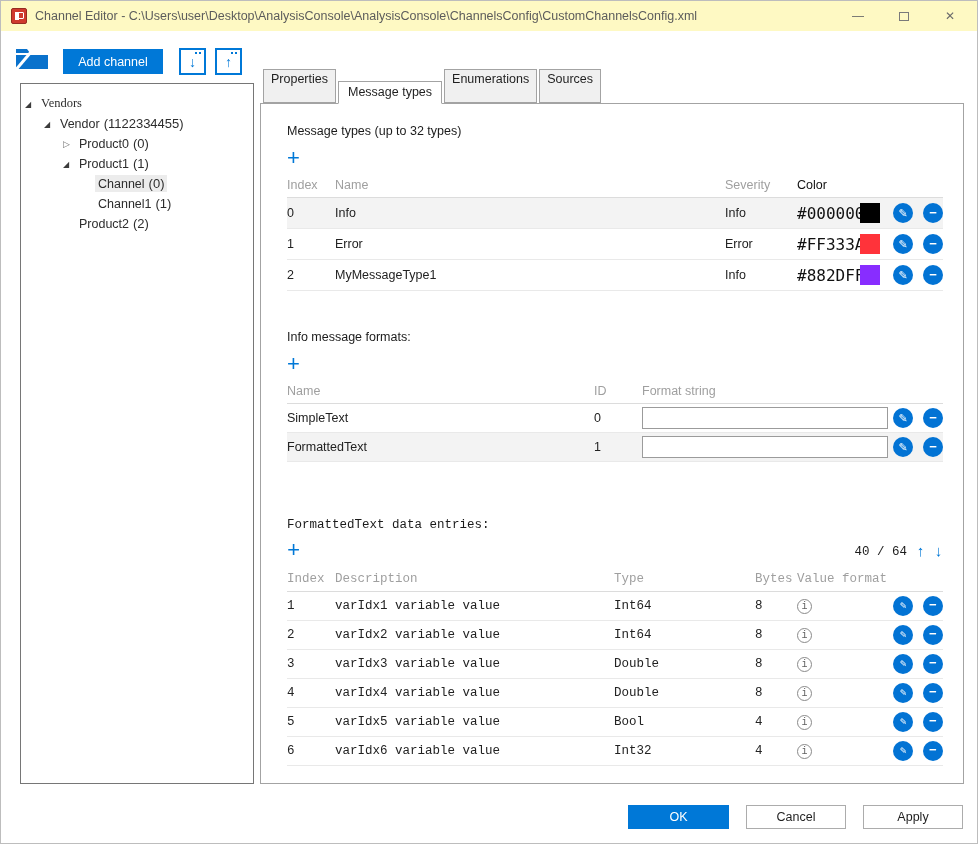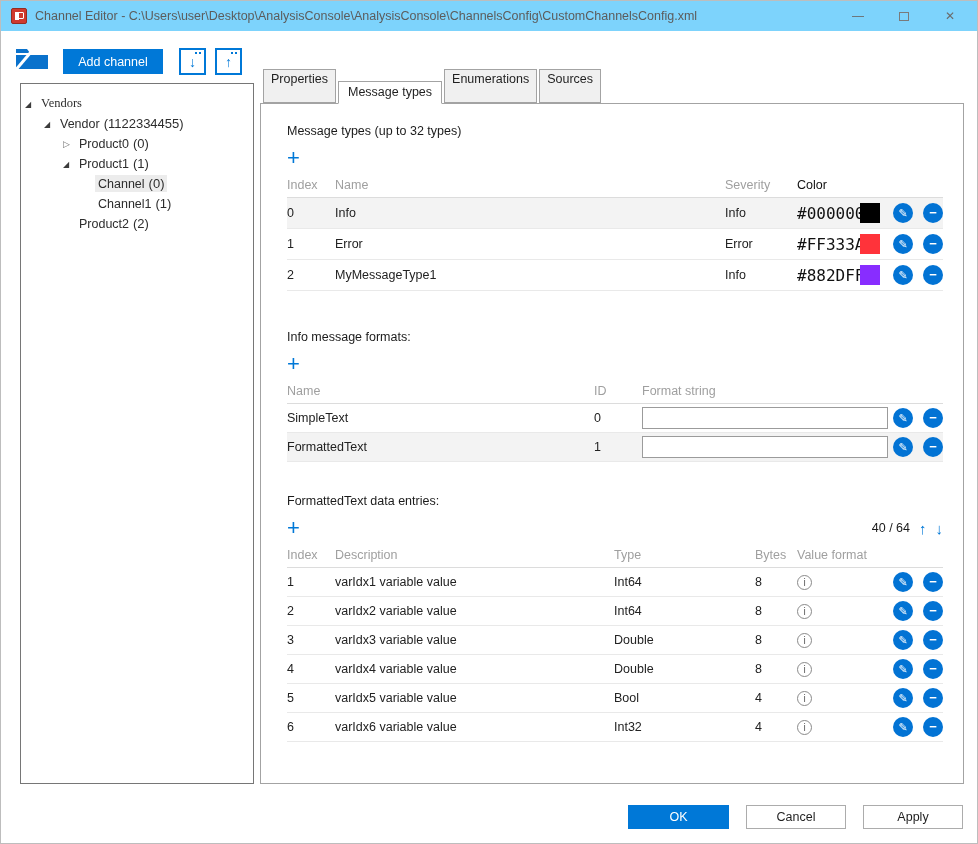--- a/index.html
+++ b/index.html
@@ -1,20 +1,20 @@
 <!DOCTYPE html>
 <html><head>
 <meta charset="utf-8">
 <style>
   * { box-sizing: border-box; }
   body { margin:0; background:#e8e8e8; font-family:"Liberation Sans", sans-serif; }
   #window { position:relative; width:978px; height:844px; background:#fff; border:1px solid #bdbdbd; overflow:hidden; }
 
   
-  .titlebar { position:absolute; top:0; left:0; right:0; height:30px; background:#7dd3fc; }
+  .titlebar { position:absolute; top:0; left:0; right:0; height:30px; background:#fef9c3; }
   .app-icon { position:absolute; left:10px; top:7px; width:16px; height:16px; background:#cf3a2e; border:1px solid #952c22; border-radius:2px; }
   .app-icon::before { content:""; position:absolute; left:3px; top:3px; width:4px; height:8px; background:#fff; }
   .app-icon::after { content:""; position:absolute; right:2px; top:3px; width:5px; height:5px; border:1px solid #fff; border-radius:1px; }
   .title-text { position:absolute; left:34px; top:8px; font-size:12.5px; color:#5c5c5c; white-space:nowrap; }
   .win-controls { position:absolute; right:4px; top:0; height:30px; display:flex; }
   .win-btn { width:46px; height:30px; display:flex; align-items:center; justify-content:center; color:#6b6b6b; font-size:12px; }
   .max-glyph { width:10px; height:9px; border:1px solid #7a7a7a; }
 
   
   .folder-btn { position:absolute; left:13px; top:44px; width:38px; height:30px; cursor:pointer; }
@@ -37,21 +37,21 @@
   .row-content.selected { background:#ececec; }
   .tree-suffix { font-size:13px; }
 
   
   .tabs { position:absolute; left:262px; top:81px; height:21px; display:flex; align-items:flex-end; z-index:3; }
   .tab { background:#f0f0f0; border:1px solid #a3a3a3; padding:2px 7px 16px; font-size:12.5px; color:#1f1f1f; margin-right:2px; cursor:pointer; }
   .tab.active { background:#fff; padding:3px 9px 4px; border-bottom:1px solid #fff; margin-bottom:-1px; z-index:4; }
   .panel { position:absolute; left:259px; top:102px; width:704px; height:681px; border:1px solid #a3a3a3; background:#fff; }
 
   .section { position:absolute; left:26px; width:656px; }
-  #sec1 { top:20px; } #sec2 { top:226px; } #sec3 { top:390px; }
+  #sec1 { top:20px; } #sec2 { top:226px; } #sec3 { top:414px;font-family:Liberation Mono, monospace; }
   .section-title { font-size:12.5px; color:#1b1b1b; height:18px; }
   .add-row { height:28px; display:flex; align-items:center; margin-top:2px; }
   .add-btn { color:#0078d7; font-size:22px; line-height:20px; width:24px; cursor:pointer; }
   .counter-group { margin-left:auto; display:flex; align-items:center; gap:9px; font-size:12.5px; color:#1b1b1b; }
   .arrow-btn { color:#0078d7; font-size:15px; font-weight:bold; cursor:pointer; }
 
   .thead { display:flex; align-items:center; height:26px; color:#9f9f9f; font-size:12.5px; border-bottom:1px solid #dcdcdc; }
   .trow { display:flex; align-items:center; border-bottom:1px solid #e9e9e9; font-size:12.5px; color:#222; }
   .t1 .trow { height:31px; } .t2 .trow { height:29px; } .t3 .trow { height:29px; }
   .trow.alt { background:#f3f3f3; }

